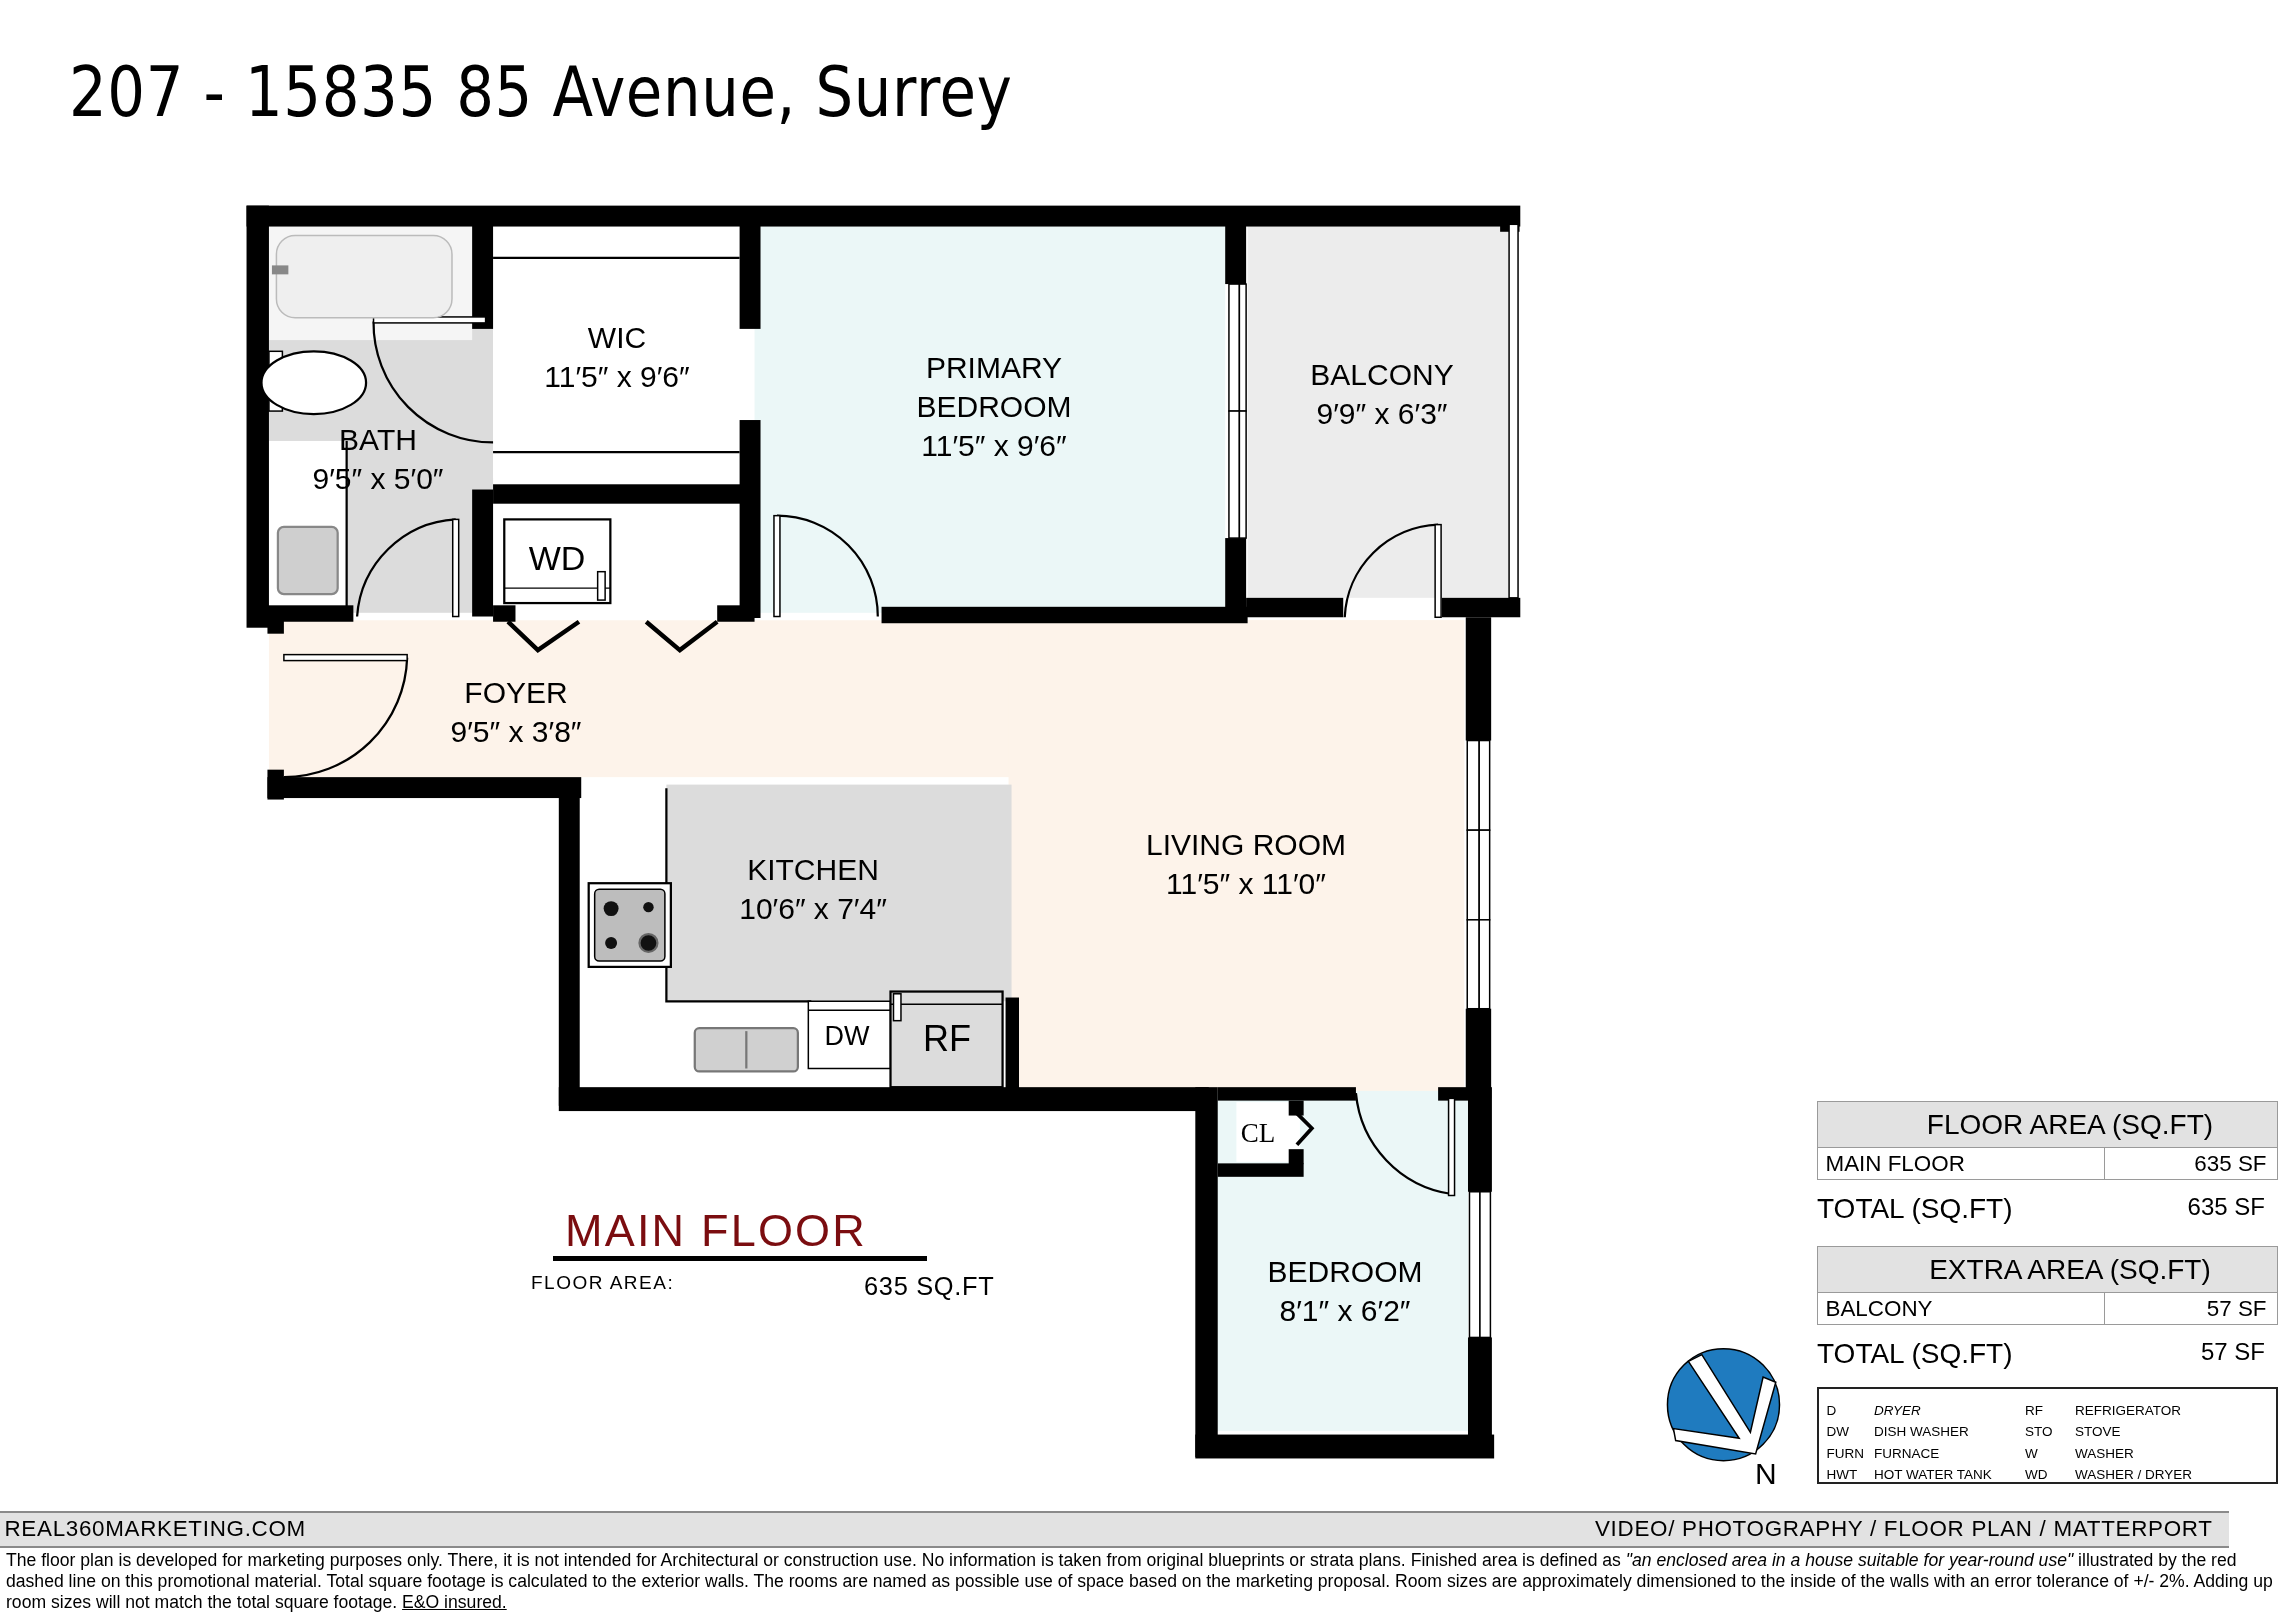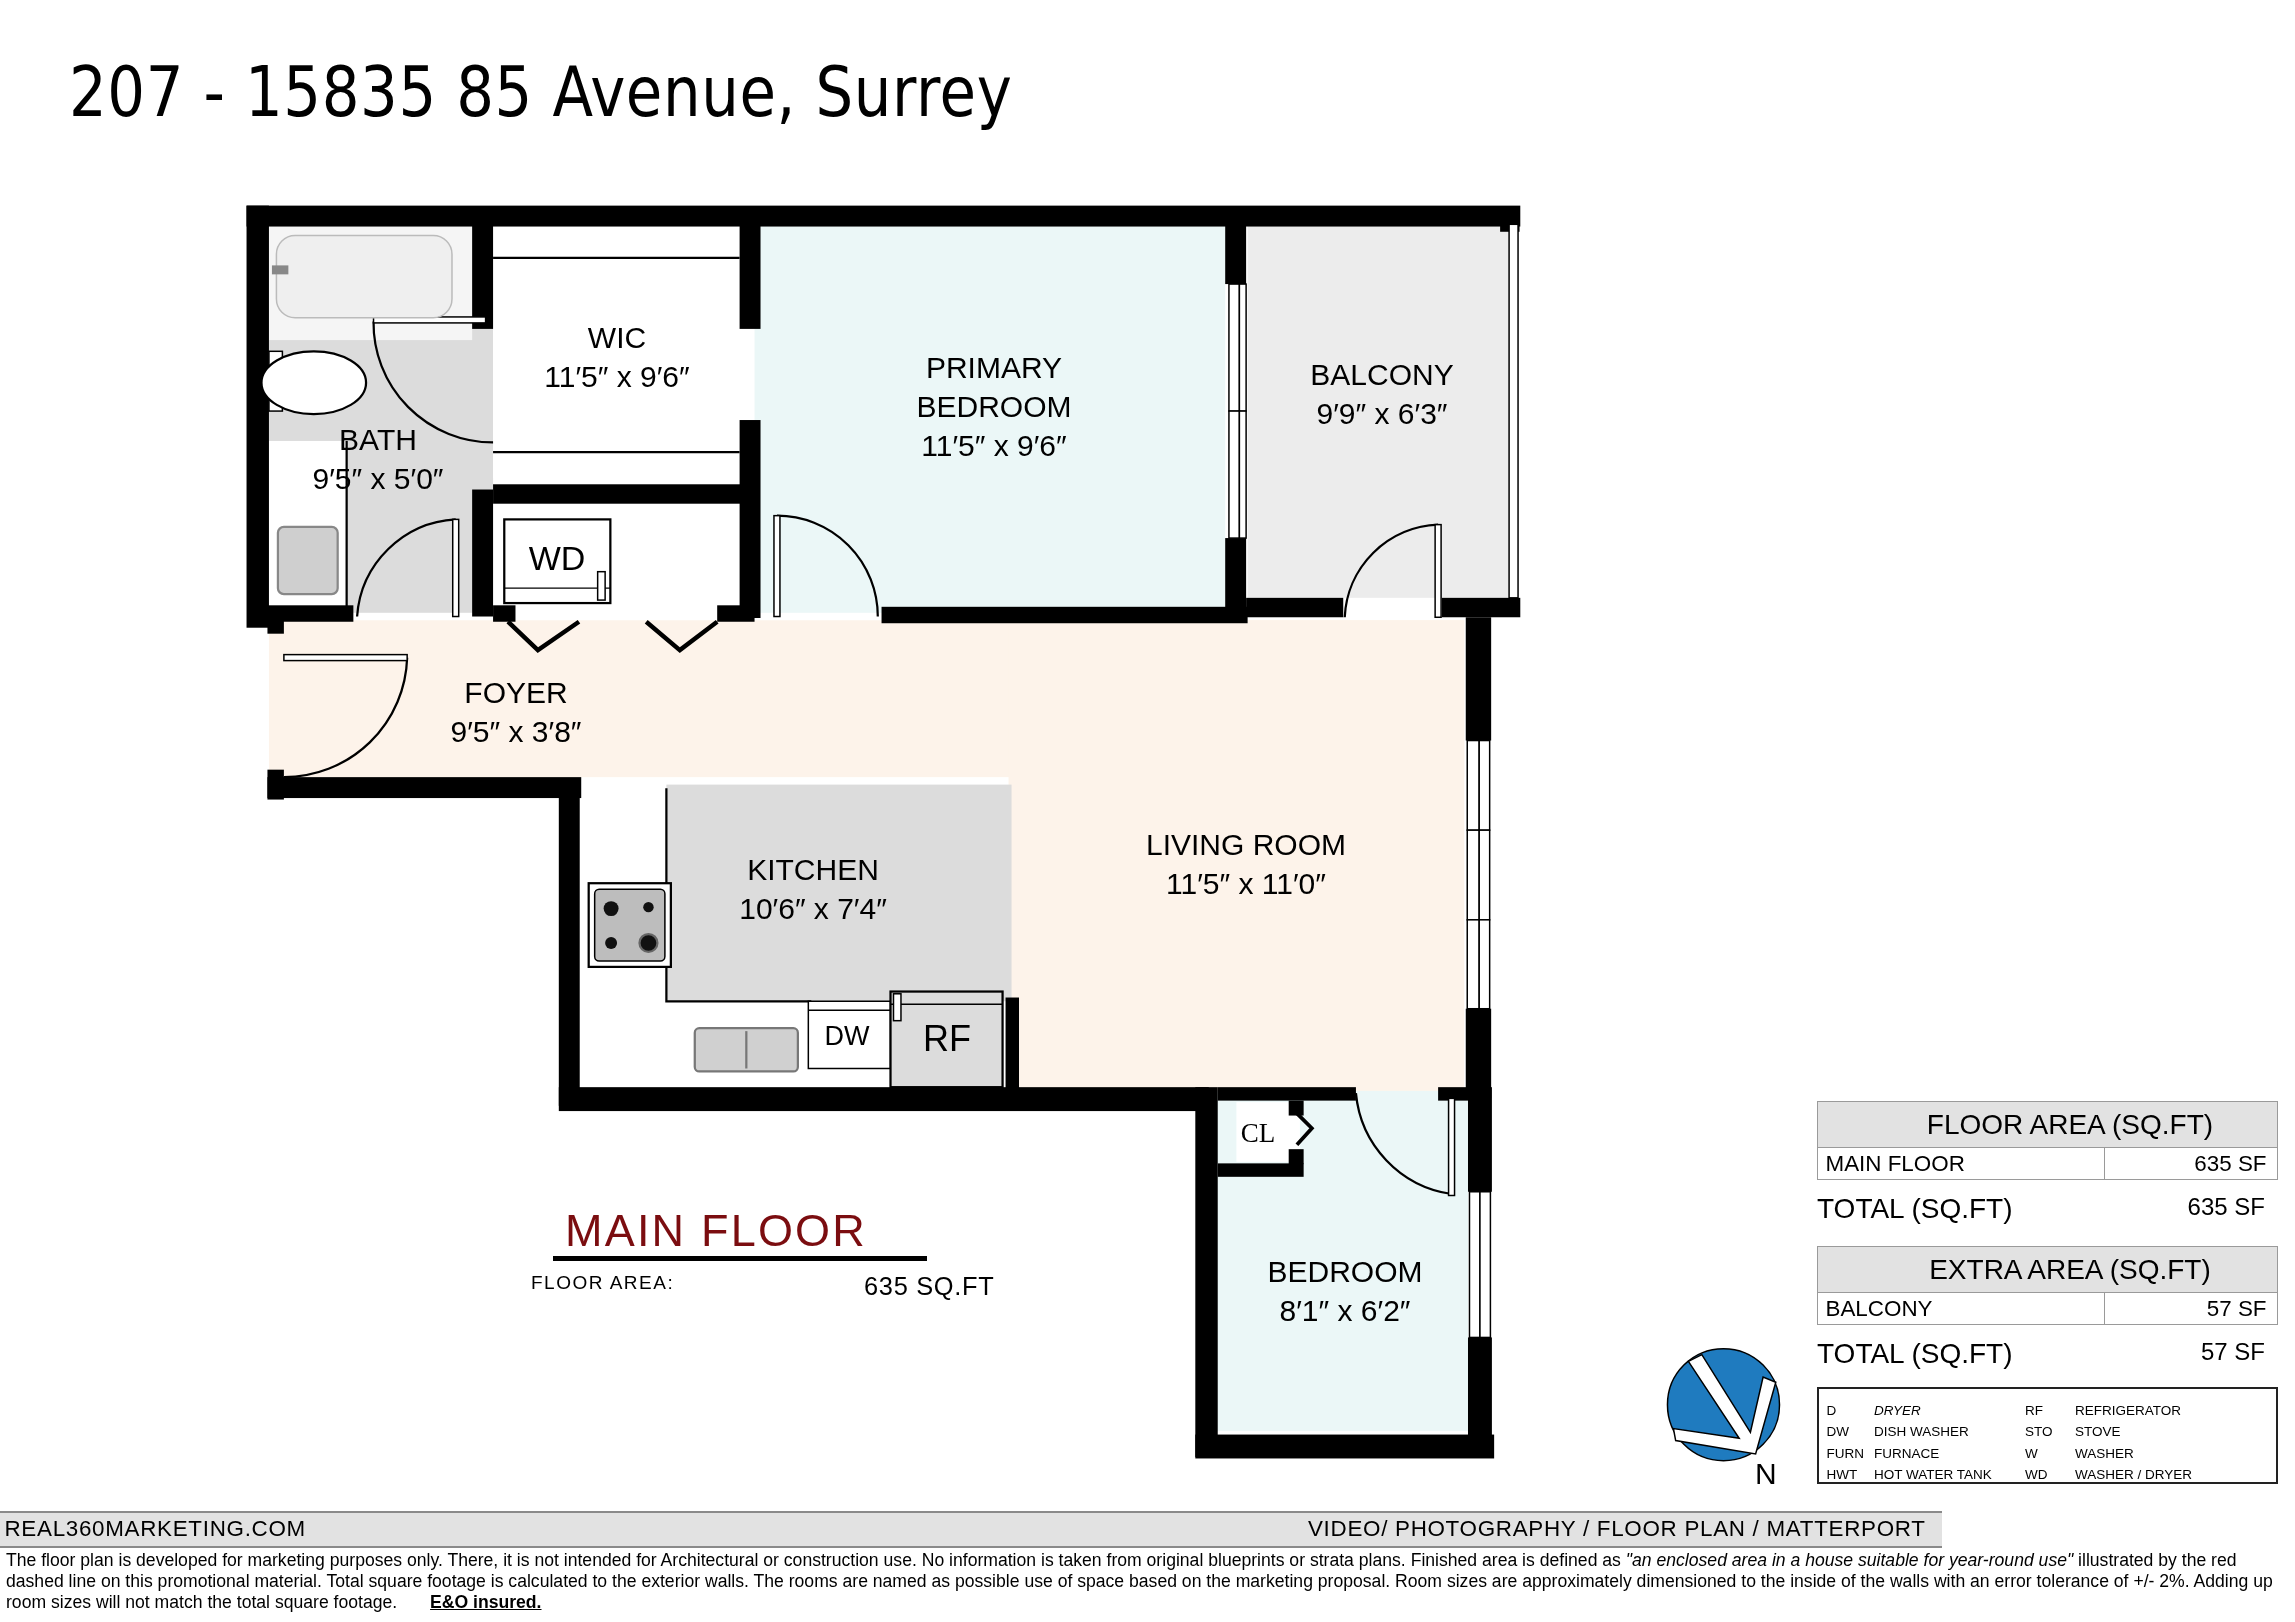--- a/index.html
+++ b/index.html
@@ -15,26 +15,26 @@
   .mf-label { left:531px; top:1272px; font-size:19px; letter-spacing:1.5px; }
   .mf-value { left:864px; top:1272px; font-size:25.4px; letter-spacing:0.7px; }
   .tbl { position:absolute; left:1817px; width:459px; border:1.5px solid #9a9a9a; }
   .tbl-head { background:#e2e2e2; height:45px; font-size:28px; line-height:45px; text-align:center; border-bottom:1.5px solid #9a9a9a; padding-left:45px; }
   .tbl-row { display:flex; height:31px; font-size:22.4px; line-height:31px; background:#fff; }
   .tbl-row .c1 { flex:0 0 278px; padding-left:7.5px; border-right:1.5px solid #9a9a9a; }
   .tbl-row .c2 { flex:1; text-align:right; padding-right:10.5px; }
   .total { position:absolute; left:1817px; width:448px; font-size:28px; display:flex; justify-content:space-between; }
   .legend { position:absolute; left:1817px; top:1387px; width:457px; height:93px; border:2.2px solid #222; font-size:13.5px; }
   .legend .item { position:absolute; }
-  .footer-bar { position:absolute; left:0; top:1511px; width:1942px; height:33px; background:#e2e2e2; border-top:2.2px solid #8a8a8a; border-bottom:2.2px solid #8a8a8a; }
+  .footer-bar { position:absolute; left:0; top:1511px; width:2229px; height:33px; background:#e2e2e2; border-top:2.2px solid #8a8a8a; border-bottom:2.2px solid #8a8a8a; }
   .footer-left { position:absolute; left:4.5px; top:3px; font-size:22.4px; letter-spacing:0.7px; }
   .footer-right { position:absolute; right:16.4px; top:3px; font-size:22.4px; letter-spacing:0.7px; }
   .disclaimer { position:absolute; left:6px; top:1550px; width:2279px; font-size:17.6px; line-height:21px; }
   .disclaimer .it { font-style:italic; }
-  .disclaimer .eo { font-weight:bold; text-decoration:underline;margin-left:28px; }
+  .disclaimer .eo { font-weight:normal; text-decoration:underline; }
   .compass-n { left:1755px; top:1457px; font-size:30px; }
 </style>
 </head>
 <body>
 
 <div class="abs title">207 - 15835 85 Avenue, Surrey</div>
 
 <svg id="plan" width="2295" height="1623" viewBox="0 0 3072 2172">
 
   <rect x="360" y="300" width="300" height="520" fill="#dcdcdc"></rect>

